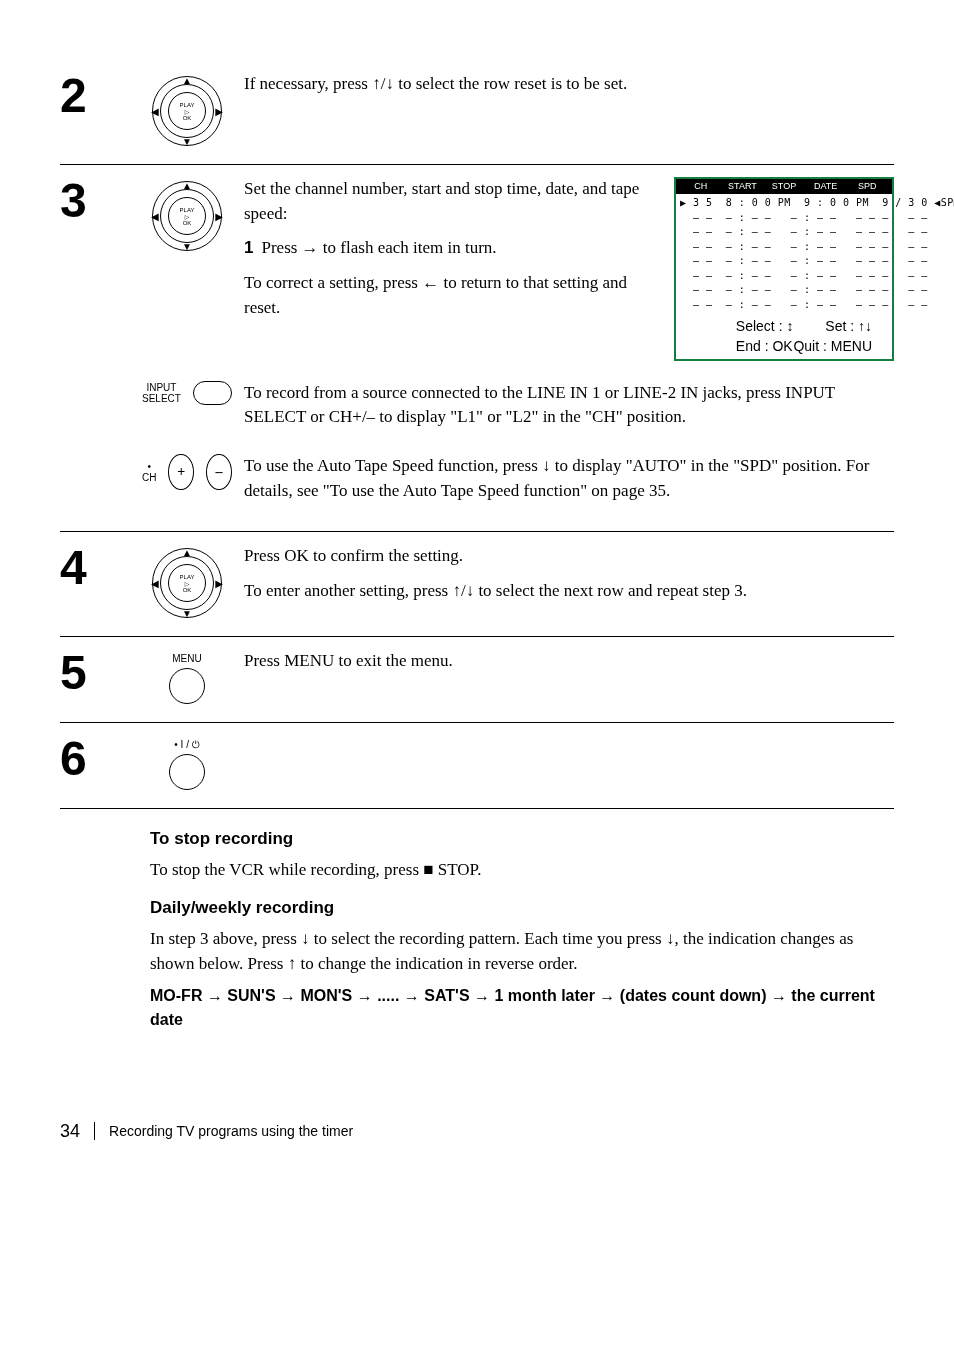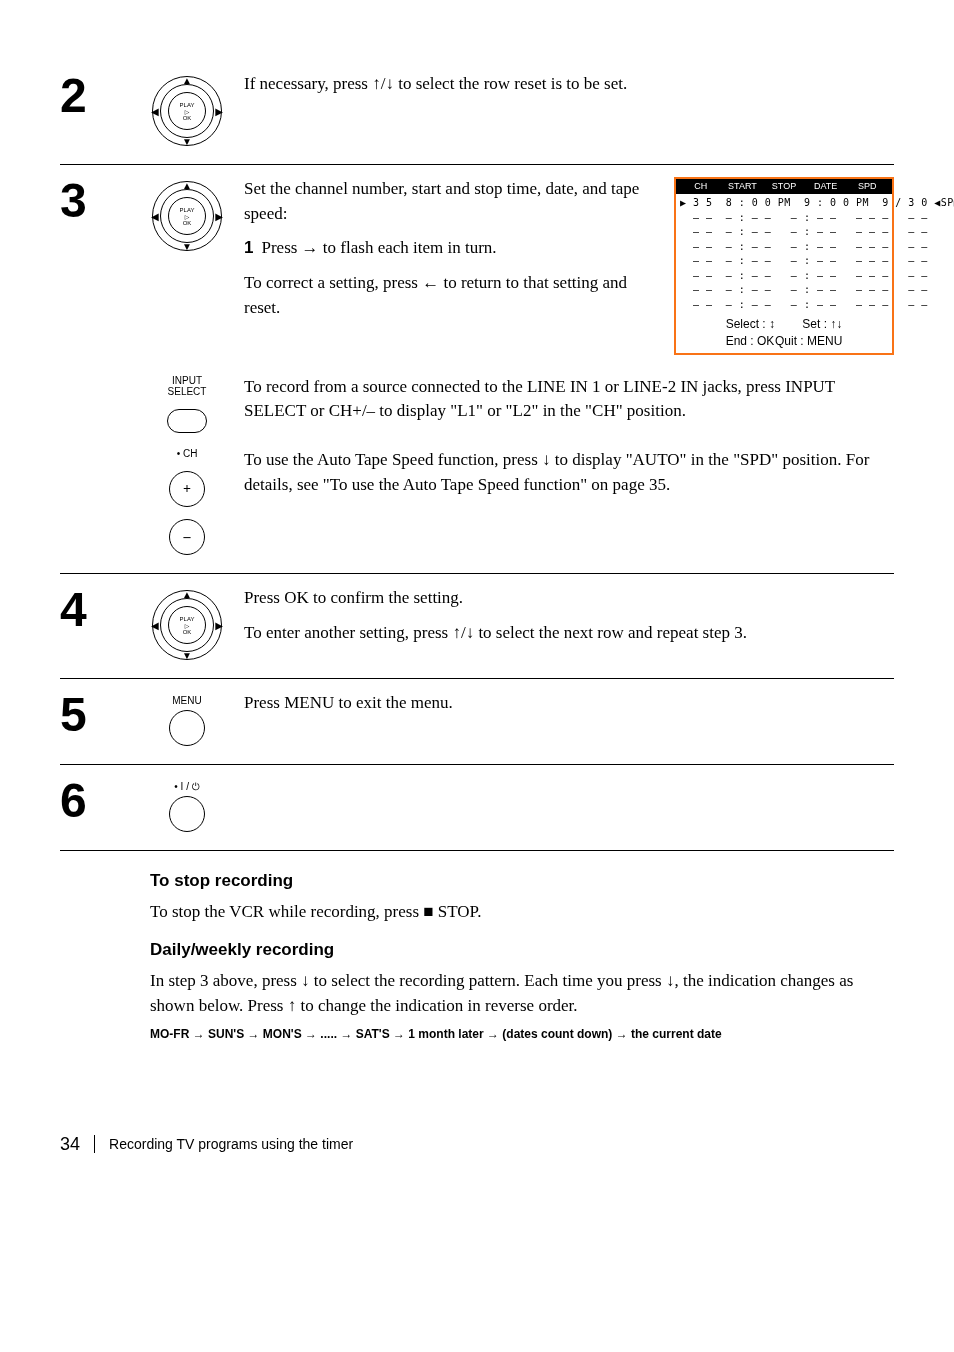--- a/index.html
+++ b/index.html
@@ -71,56 +71,56 @@
   }
   .sub-block {
     display: flex;
     gap: 12px;
     margin-top: 14px;
     align-items: flex-start;
   }
   .sub-icon-col {
     width: 90px;
     flex-shrink: 0;
-    display:flex; flex-direction:column; align-items:center; gap:12px;
+    display:flex; flex-direction:row; align-items:center; gap:12px;
   }
   .osd-box {
     float: right;
     width: 220px;
-    border: 2px solid #f97316;
+    border: 2px solid #15803d;
     font-family: Arial, sans-serif;
     font-size: 10px;
     margin-left: 10px;
     margin-bottom: 6px;
   }
   .osd-header {
     display:flex; background:#000; color:#fff; padding:1px 4px; font-size:9px;
   }
   .osd-header span { flex:1; text-align:center; }
   .osd-body { padding:2px 4px; }
   .osd-row { font-family: monospace; font-size:10px; letter-spacing:0.5px; white-space:pre; }
-  .osd-footer { display:flex; justify-content:center; padding:2px 8px; font-size:12px; }
+  .osd-footer { display:flex; justify-content:flex-end; padding:2px 20px; font-size:14px; }
   .after-steps {
     margin-left: 90px;
     margin-top: 18px;
     font-size: 17px;
     line-height: 1.45;
   }
   .after-steps h3 {
     font-family: Arial, Helvetica, sans-serif;
     font-size: 17px;
     font-weight: bold;
     margin-bottom: 6px;
     margin-top: 14px;
   }
   .after-steps p { margin-bottom: 8px; }
   .pattern-line {
     font-family: Arial, Helvetica, sans-serif;
     font-weight: bold;
-    font-size: 12px;
+    font-size: 16px;
   }
   .page-footer {
     margin-top: 90px;
     font-family: Arial, Helvetica, sans-serif;
     font-size: 14px;
     display: flex;
     align-items: center;
     gap: 14px;
   }
   .pnum { font-size: 18px; }

